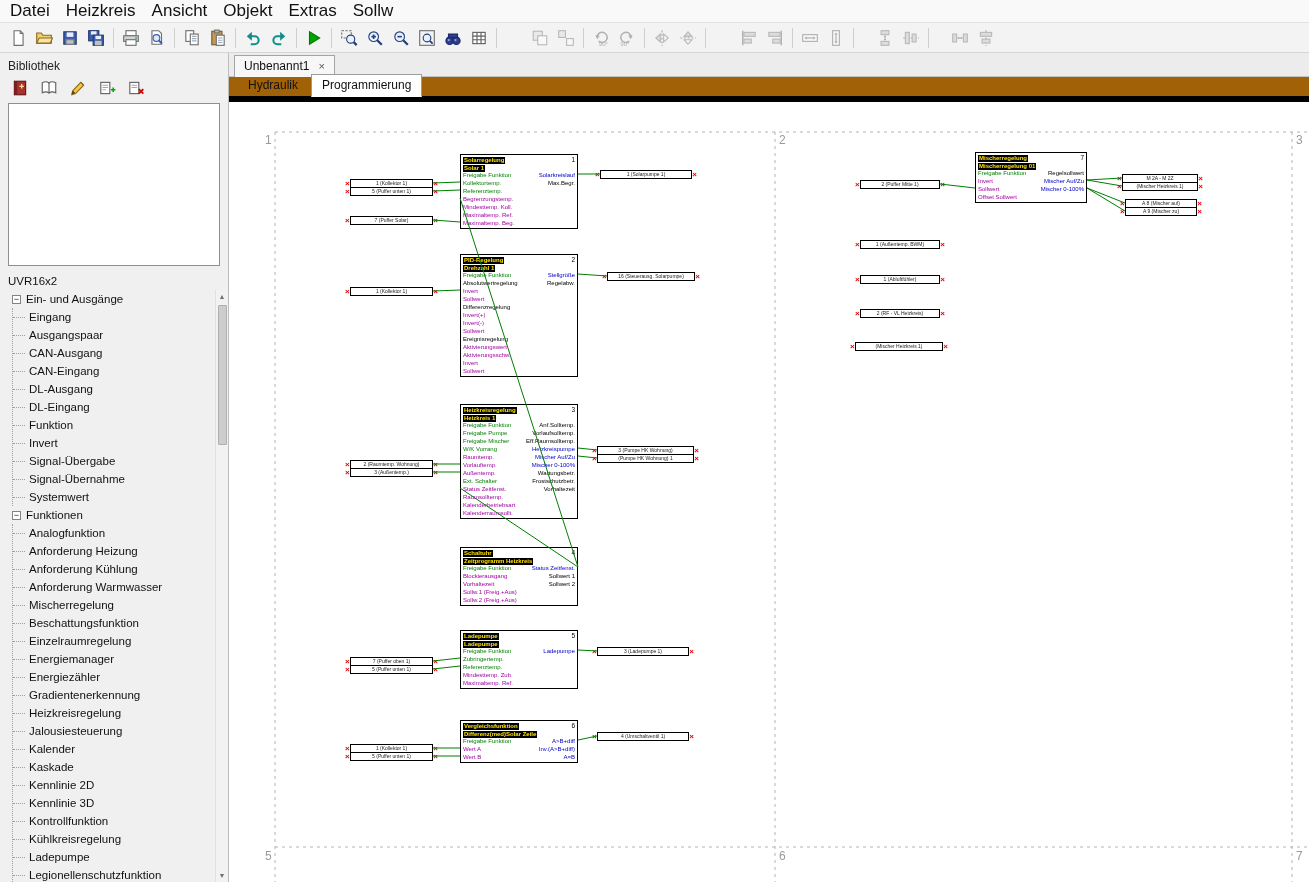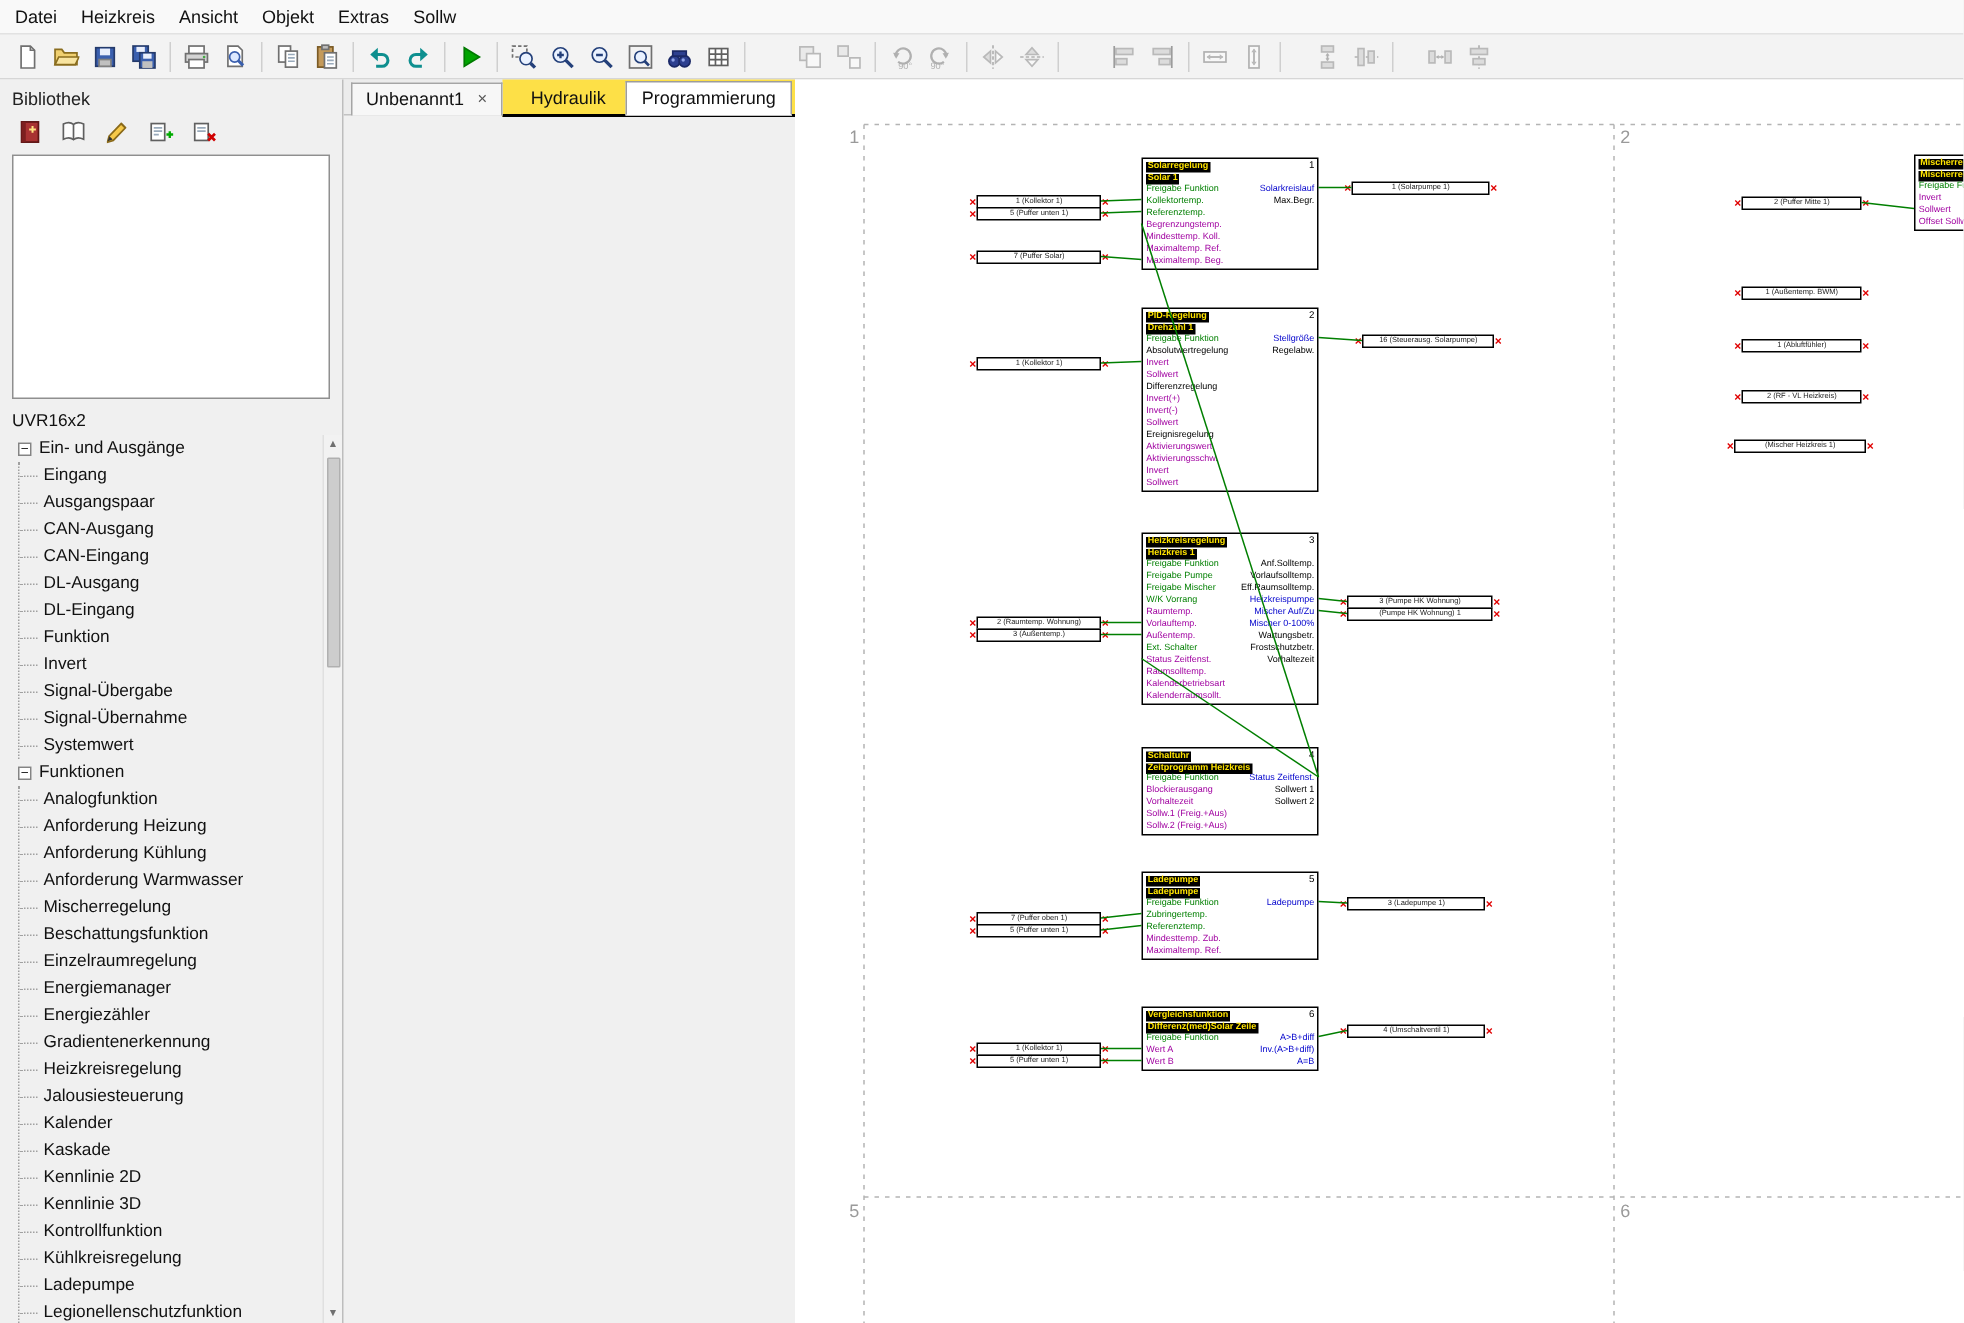--- a/index.html
+++ b/index.html
@@ -1,19 +1,19 @@
 <!DOCTYPE html>
 <html><head>
 <meta charset="utf-8">
 <style>
 *{margin:0;padding:0;box-sizing:border-box}
 html,body{width:1309px;height:882px;overflow:hidden}
 body{font-family:"Liberation Sans",sans-serif;background:#e9e9e9}
 .app{position:relative;width:1309px;height:882px;background:#f0f0f0;display:flex;flex-direction:column}
-.menubar{height:22px;display:flex;align-items:center;background:#f9f9f9;padding-left:2px;font-size:12px;color:#111}
+.menubar{height:22px;display:flex;align-items:center;background:#f9f9f9;padding-left:2px;font-size:17px;color:#111}
 .menu-item{padding:3px 8px;cursor:default}
 .toolbar{height:31px;display:flex;align-items:center;background:#f3f3f3;border-top:1px solid #e2e2e2;border-bottom:1px solid #d6d6d6;padding:0 5px}
 .tgroup{display:flex;align-items:center}
 .tgroup.gap-lg{margin-left:26px}
 .tgroup.gap-md{margin-left:14px}
 .tsep{width:1px;height:20px;background:#cfcfcf;margin:0 4px}
 .tbtn{width:26px;height:24px;display:flex;align-items:center;justify-content:center;border-radius:2px}
 .tbtn.disabled{opacity:.45;filter:grayscale(1)}
 .body{flex:1;display:flex;min-height:0}
 .sidebar{width:229px;background:#f0f0f0;border-right:1px solid #bdbdbd;display:flex;flex-direction:column;position:relative}
@@ -25,25 +25,25 @@
 .trow{height:18px;display:flex;align-items:center;white-space:nowrap}
 .expander{width:9px;height:9px;border:1px solid #848484;background:#fff;font-size:9px;line-height:6px;text-align:center;margin-right:5px;color:#222;flex:none}
 .tree-kids{margin-left:4px;border-left:1px dotted #a0a0a0}
 .tree-child{height:18px;display:flex;align-items:center;position:relative;padding-left:16px;white-space:nowrap}
 .tree-child::before{content:"";position:absolute;left:0;top:9px;width:12px;border-top:1px dotted #a0a0a0}
 .tree-parent{height:18px;display:flex;align-items:center;position:relative;padding-left:4px}
 .sb-scroll{position:absolute;right:0;top:237px;bottom:0;width:13px;background:#f2f2f2;border-left:1px solid #e0e0e0;display:flex;flex-direction:column;align-items:center}
 .sb-arrow{width:13px;height:13px;font-size:7px;color:#707070;display:flex;align-items:center;justify-content:center}
 .sb-arrow.down{position:absolute;bottom:0}
 .sb-thumb{width:9px;height:140px;background:#cdcdcd;border:1px solid #b0b0b0;border-radius:1px;margin-top:2px}
-.main{flex:1;display:flex;flex-direction:row;min-width:0}
+.main{flex:1;display:flex;flex-direction:column;min-width:0}
 .doctabs{height:24px;display:flex;align-items:flex-end;background:#ececec;border-bottom:1px solid #c2c2c2;padding-left:5px}
 .doctab{background:#f7f7f7;border:1px solid #a5a5a5;border-bottom:none;padding:3px 9px 4px;font-size:12px;display:flex;align-items:center;gap:9px;position:relative;top:1px;color:#111}
 .tabclose{font-size:11px;color:#555}
-.subtabs{height:25px;display:flex;align-items:flex-end;background:#fde047;border-bottom:2px solid #000000;padding-left:8px}
+.subtabs{height:25px;display:flex;align-items:flex-end;background:#a16207;border-bottom:6px solid #000000;padding-left:8px}
 .subtab{font-size:12px;padding:3px 10px 4px;color:#111;border:1px solid transparent;position:relative;top:1px;margin-right:2px}
 .subtab.active{background:#fff;border-color:#9c9c9c;border-bottom-color:#fff}
 .canvas{flex:1;position:relative;background:#fff;overflow:hidden}
 svg.wires{position:absolute;inset:0;width:100%;height:100%;z-index:6;pointer-events:none}
 .page-num{position:absolute;font-size:12px;color:#9a9a9a;z-index:1}
 .fblock{position:absolute;border:1px solid #000;background:#fff;z-index:2;font-size:6px;line-height:8px;padding-bottom:1px}
 .fb-num{position:absolute;top:1px;right:2px;font-size:6.5px;color:#000}
 .fb-title{height:16px;padding:1px 2px 0}
 .fb-title .hl{display:inline-block;background:#000;color:#ffe400;font-weight:700;font-size:6px;line-height:7px;padding:0 1px;white-space:nowrap}
 .fb-row{display:flex;justify-content:space-between;height:8px;padding:0 2px;white-space:nowrap}

